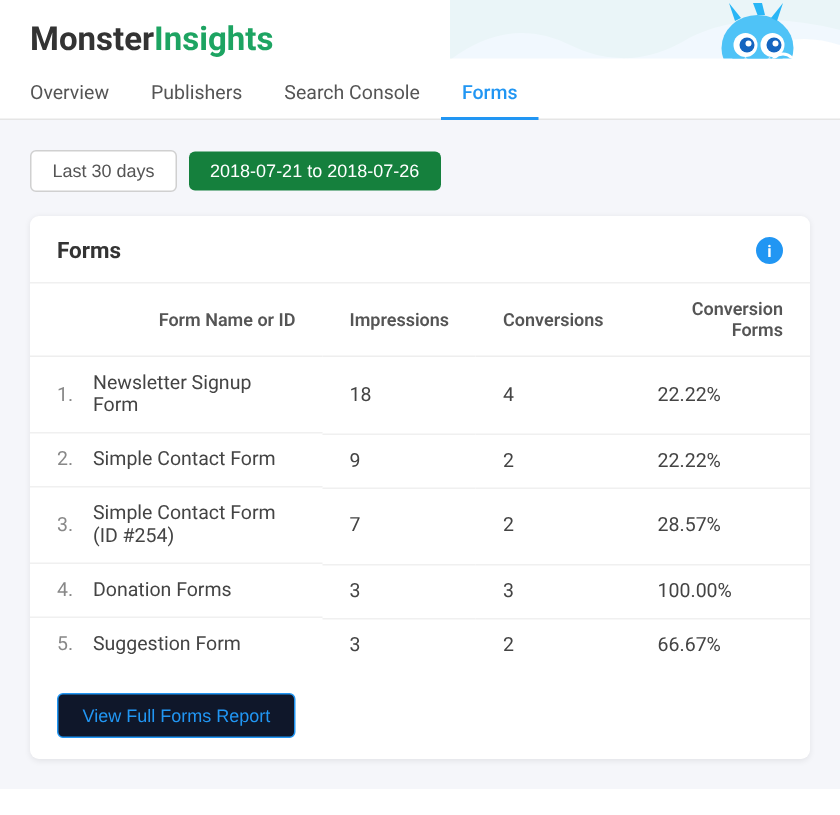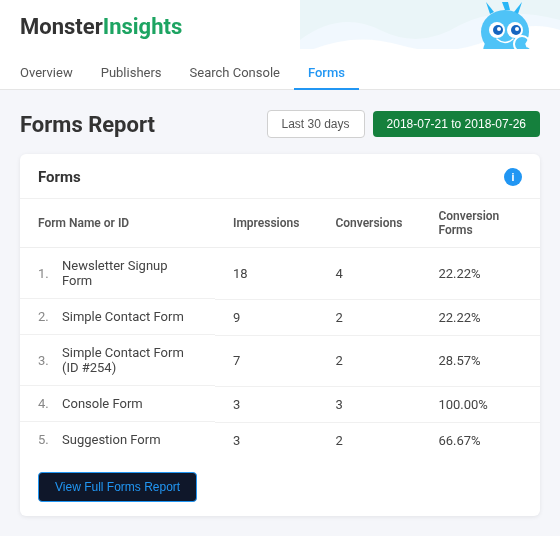--- a/index.html
+++ b/index.html
@@ -15,21 +15,20 @@
     .header {
       padding: 14px 20px 0 20px;
       position: relative;
       background: #fff;
       overflow: hidden;
     }
     .logo {
       display: flex;
       align-items: center;
       gap: 0;
-      margin-bottom: 10px;
     }
     .logo-monster {
       font-size: 22px;
       font-weight: 700;
       color: #333;
     }
     .logo-insights {
       font-size: 22px;
       font-weight: 700;
       color: #1da462;
@@ -163,21 +162,21 @@
       justify-content: center;
       cursor: pointer;
     }
 
     
     table {
       width: 100%;
       border-collapse: collapse;
     }
     th {
-      text-align: left;
+      text-align: right;
       padding: 10px 18px;
       font-size: 12px;
       font-weight: 600;
       color: #555;
       border-bottom: 1px solid #eee;
     }
     td {
       padding: 10px 18px;
       font-size: 13px;
       color: #444;
@@ -255,21 +254,20 @@
 <nav class="nav">
   <div class="nav-item">Overview</div>
   <div class="nav-item">Publishers</div>
   <div class="nav-item">Search Console</div>
   <div class="nav-item active">Forms</div>
 </nav>
 
 <main class="main">
 
   <div class="title-row">
-    <h1 class="page-title">Forms Report</h1>
     <div class="date-buttons">
       <button class="btn-period">Last 30 days</button>
       <button class="btn-date-range">2018-07-21 to 2018-07-26</button>
     </div>
   </div>
 
   <div class="card">
     <div class="card-header">
       <span class="card-title">Forms</span>
       <div class="info-icon">i</div>
@@ -308,21 +306,21 @@
         <span class="row-num">3.</span>
         <span>Simple Contact Form (ID #254)</span>
       </td>
       <td>7</td>
       <td>2</td>
       <td>28.57%</td>
     </tr>
           <tr>
       <td>
         <span class="row-num">4.</span>
-        <span>Console Form</span>
+        <span>Donation Forms</span>
       </td>
       <td>3</td>
       <td>3</td>
       <td>100.00%</td>
     </tr>
           <tr>
       <td>
         <span class="row-num">5.</span>
         <span>Suggestion Form</span>
       </td>

